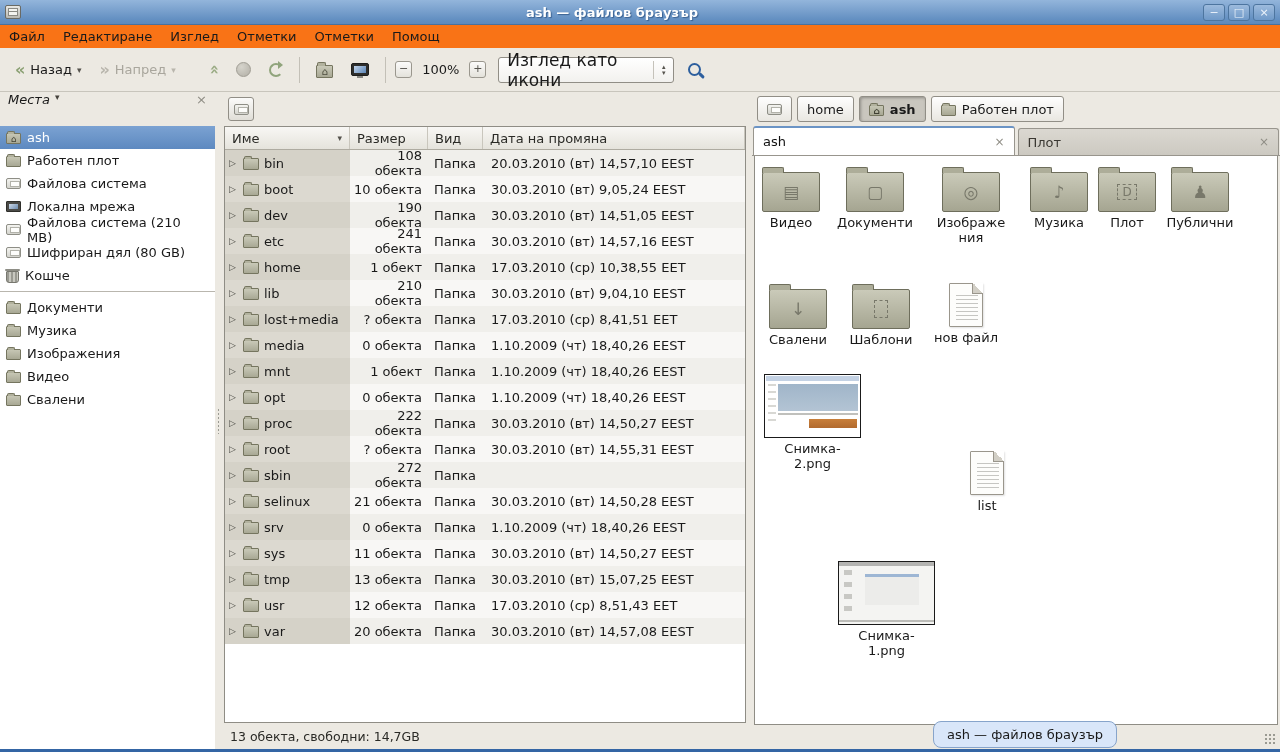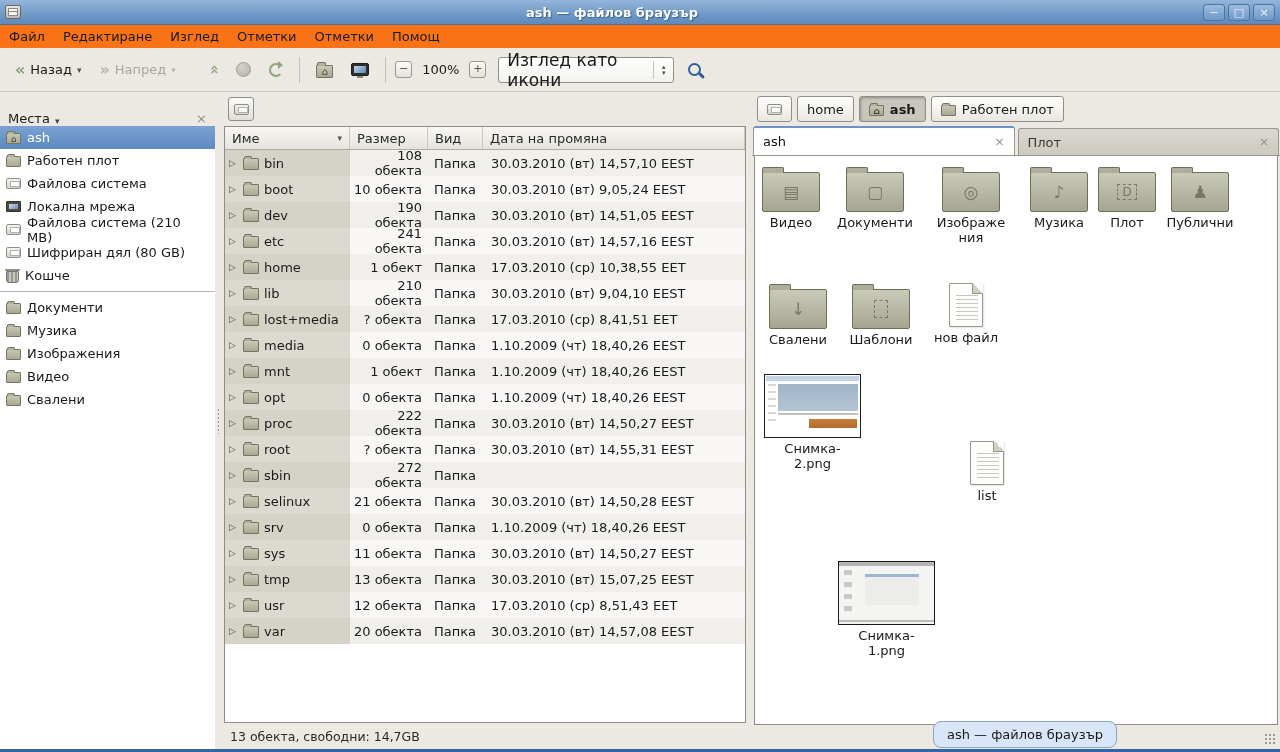--- a/index.html
+++ b/index.html
@@ -48,21 +48,21 @@
   .zoom-level { font-size:13px; padding:0 6px; }
   .combobox { width:176px; height:26px; border:1px solid #918e86; border-radius:3px; background:linear-gradient(#ffffff,#f2f1ee); display:flex; align-items:center; margin-left:8px; }
   .combobox .cb-text { flex:1; padding-left:8px; font-size:17px; }
   .combobox .cb-arrows { width:20px; border-left:1px solid #c5c2ba; display:flex; flex-direction:column; align-items:center; line-height:6px; font-size:7px; color:#55534d; padding:3px 0; }
   .search-glass { width:13px; height:13px; border:2px solid #2d5f9e; border-radius:50%; position:relative; margin-left:10px; }
   .search-glass::after { content:""; position:absolute; width:7px; height:3px; background:#2d5f9e; border-radius:2px; transform:rotate(45deg); right:-6px; bottom:-3px; }
 
   
   .main { position:absolute; top:92px; left:0; right:0; bottom:3px; display:flex; }
   .sidebar { width:215px; display:flex; flex-direction:column; background:#fff; }
-  .side-header { height:34px; background:#ece9e2; display:flex; align-items:flex-end; padding:0 8px; gap:5px; }
+  .side-header { height:34px; background:#ece9e2; display:flex; align-items:flex-start; padding:0 8px; gap:5px;font-style:italic; }
   .side-header .sh-label { font-size:13px; }
   .side-header .sh-chev { font-size:9px; color:#44423c; }
   .side-close { margin-left:auto; color:#8f8d85; font-size:13px; }
   .side-list { background:#fff; }
   .side-item { height:23px; display:flex; align-items:center; gap:6px; padding:0 6px; }
   .side-item.selected { background:linear-gradient(#7ba2d2,#5d89c0); color:#fff; }
   .side-sep { height:1px; background:#b9b6ae; margin:4px 0; }
   .si { flex:0 0 auto; }
   .si-folder { width:15px; height:11px; background:linear-gradient(#c6c6b4,#a8a894); border:1px solid #75755f; border-radius:1px; position:relative; margin-top:2px; }
   .si-folder::before { content:""; position:absolute; top:-3px; left:0; width:6px; height:2px; background:#b2b29e; border:1px solid #75755f; border-bottom:none; border-radius:2px 2px 0 0; }
@@ -313,21 +313,21 @@
         </div>
         <div class="lbody" id="list-body">
             <div class="lrow even">
               <div class="c-name">
                 <span class="expander">▷</span>
                 <span class="row-folder"></span>
                 <span class="nm">bin</span>
               </div>
               <div class="c-size">108 обекта</div>
               <div class="c-kind">Папка</div>
-              <div class="c-date">30.03.2010 (вт) 14,57,10 EEST</div>
+              <div class="c-date">20.03.2010 (вт) 14,57,10 EEST</div>
             </div>
             <div class="lrow odd">
               <div class="c-name">
                 <span class="expander">▷</span>
                 <span class="row-folder"></span>
                 <span class="nm">boot</span>
               </div>
               <div class="c-size">10 обекта</div>
               <div class="c-kind">Папка</div>
               <div class="c-date">30.03.2010 (вт)  9,05,24 EEST</div>
@@ -601,21 +601,21 @@
             <div class="g-label">Шаблони</div>
           </div>
           <div class="g-item t-text-file" style="left: 171px; top: 124px;">
             <div class="g-page"></div>
             <div class="g-label">нов файл</div>
           </div>
           <div class="g-item t-image-guadec" style="left: 9px; top: 218px;">
             <div class="g-thumb"></div>
             <div class="g-label">Снимка-2.png</div>
           </div>
-          <div class="g-item t-text-file" style="left: 192px; top: 282px;">
+          <div class="g-item t-text-file" style="left: 192px; top: 292px;">
             <div class="g-page"></div>
             <div class="g-label">list</div>
           </div>
           <div class="g-item t-image-desktop" style="left: 83px; top: 405px;">
             <div class="g-thumb"></div>
             <div class="g-label">Снимка-1.png</div>
           </div>
         </div>
       <div class="rstatus">
         <div class="grip"></div>

